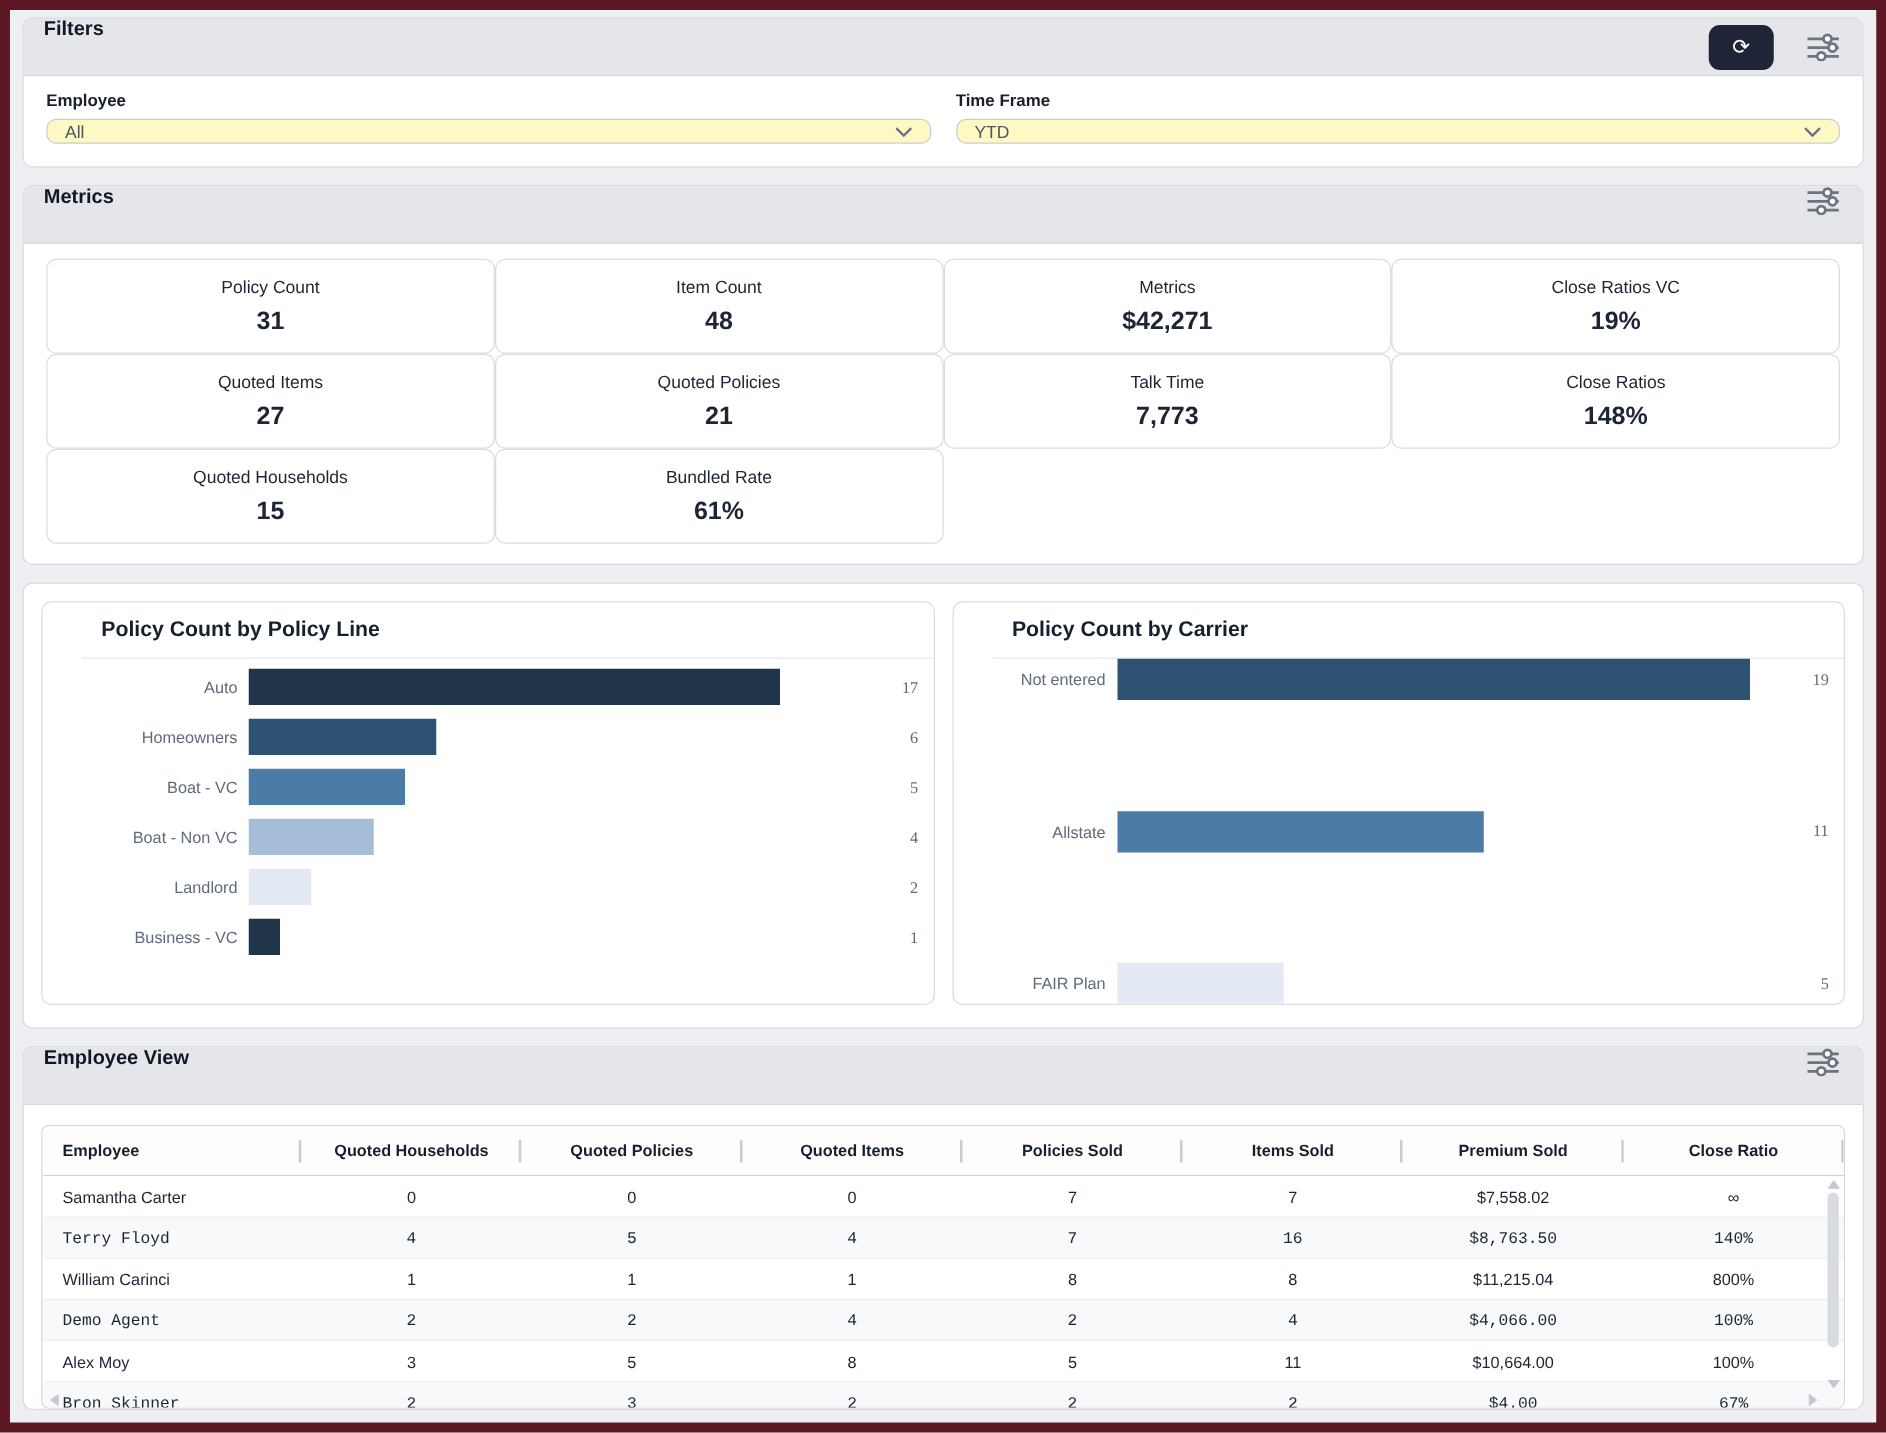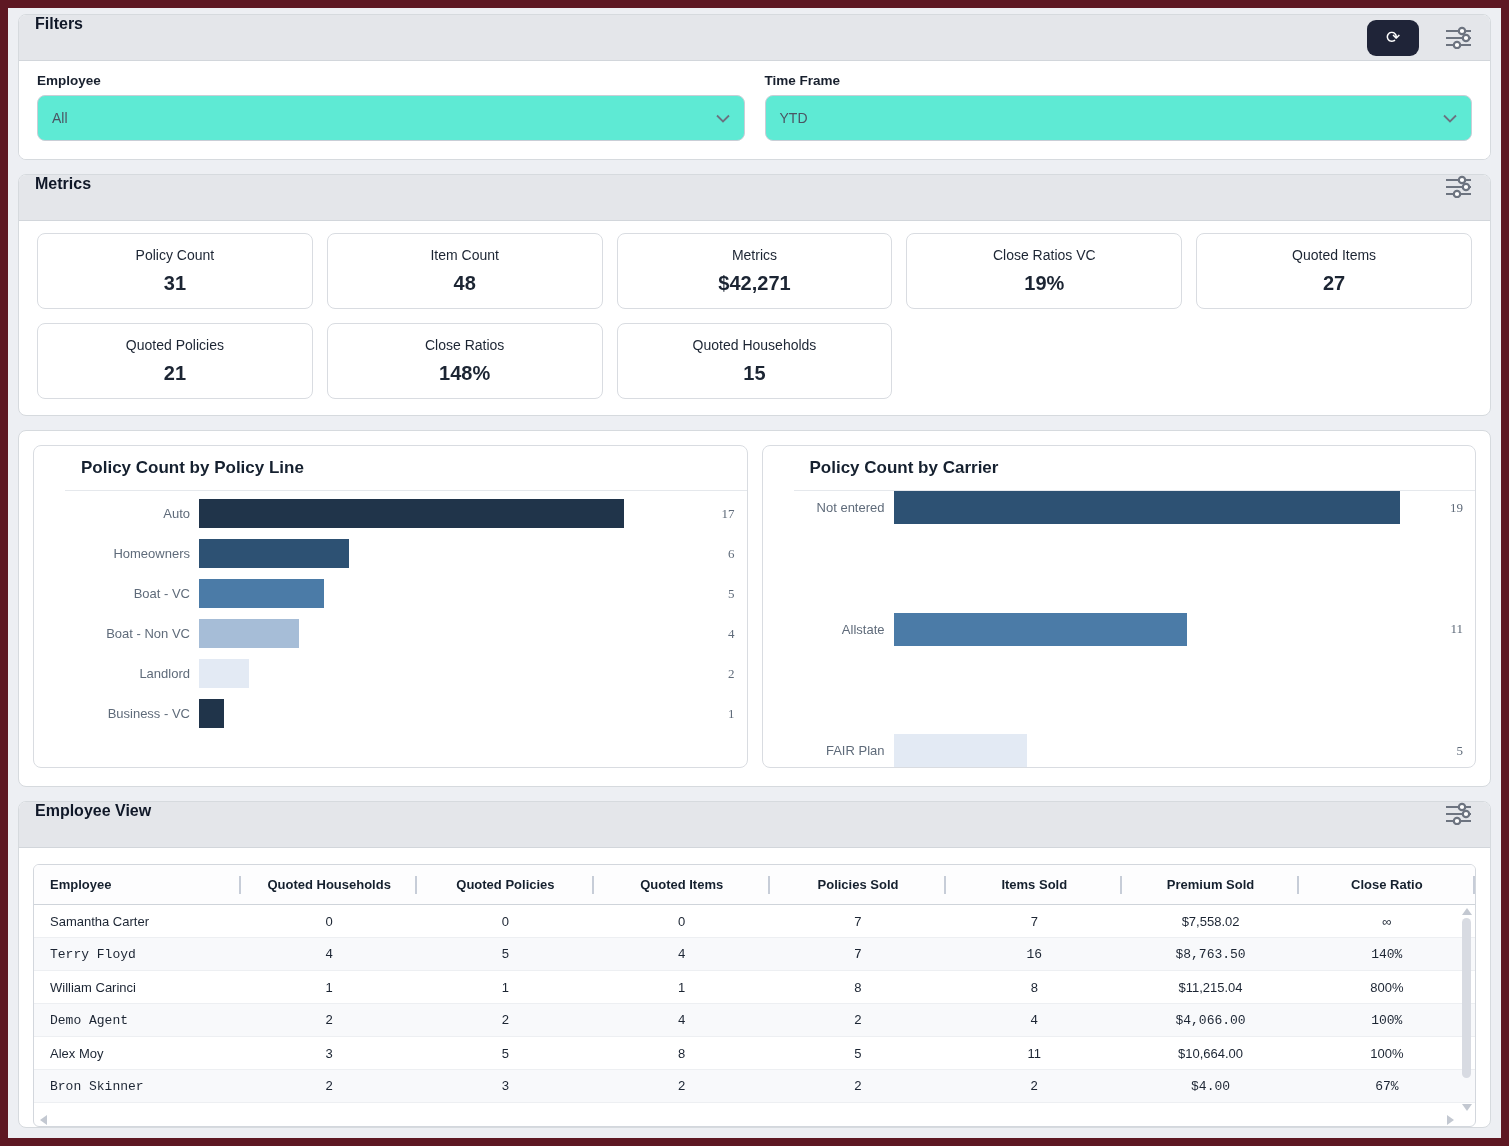--- a/index.html
+++ b/index.html
@@ -44,35 +44,35 @@
     display: flex;
     align-items: center;
     justify-content: center;
   }
   .sliders { display: inline-flex; cursor: pointer; }
   
   .filters-body { display: flex; gap: 20px; padding: 12px 18px 18px 18px; background: #fff; }
   .field { flex: 1; }
   .field-label { font-size: 13.5px; font-weight: bold; color: #18202e; margin-bottom: 7px; }
   .dropdown {
-    height: 46px;
+    height: 20px;
     border: 1px solid #c9ced6;
     border-radius: 8px;
     display: flex;
     align-items: center;
     justify-content: space-between;
     padding: 0 14px;
     font-size: 14px;
     color: #4b5563;
     cursor: pointer;
-    background: #5eead4;
+    background: #fef9c3;
   }
   
   .metrics-body { padding: 12px 18px 16px 18px; }
-  .metrics-grid { display: grid; grid-template-columns: repeat(5, 1fr); gap: 14px; }
+  .metrics-grid { display: grid; grid-template-columns: repeat(4, 1fr); gap: 0; }
   .metric-card {
     border: 1px solid #d9dce1;
     border-radius: 8px;
     height: 76px;
     display: flex;
     flex-direction: column;
     align-items: center;
     justify-content: center;
     gap: 9px;
     background: #fff;
@@ -225,26 +225,34 @@
         </div>
         <div class="metric-card">
           <div class="metric-label">Quoted Items</div>
           <div class="metric-value">27</div>
         </div>
         <div class="metric-card">
           <div class="metric-label">Quoted Policies</div>
           <div class="metric-value">21</div>
         </div>
         <div class="metric-card">
+          <div class="metric-label">Talk Time</div>
+          <div class="metric-value">7,773</div>
+        </div>
+        <div class="metric-card">
           <div class="metric-label">Close Ratios</div>
           <div class="metric-value">148%</div>
         </div>
         <div class="metric-card">
           <div class="metric-label">Quoted Households</div>
           <div class="metric-value">15</div>
+        </div>
+        <div class="metric-card">
+          <div class="metric-label">Bundled Rate</div>
+          <div class="metric-value">61%</div>
         </div>
       </div>
   </div>
 </div>
 
 <div class="section">
   <div class="charts-body">
     <div class="chart-card">
       <div class="chart-title-row">
         <span class="chart-title">Policy Count by Policy Line</span>

